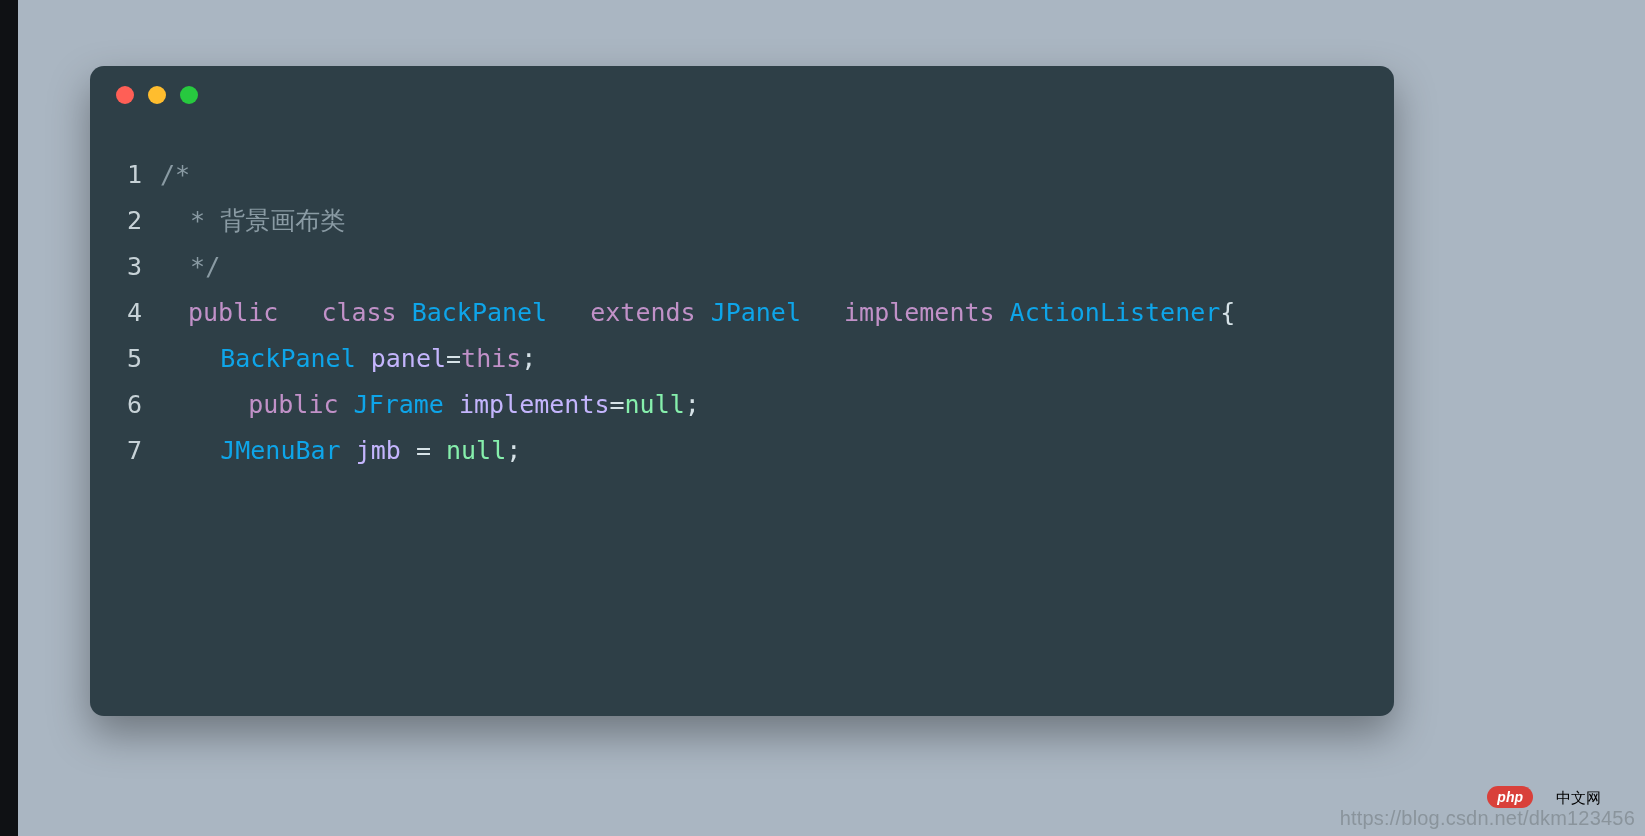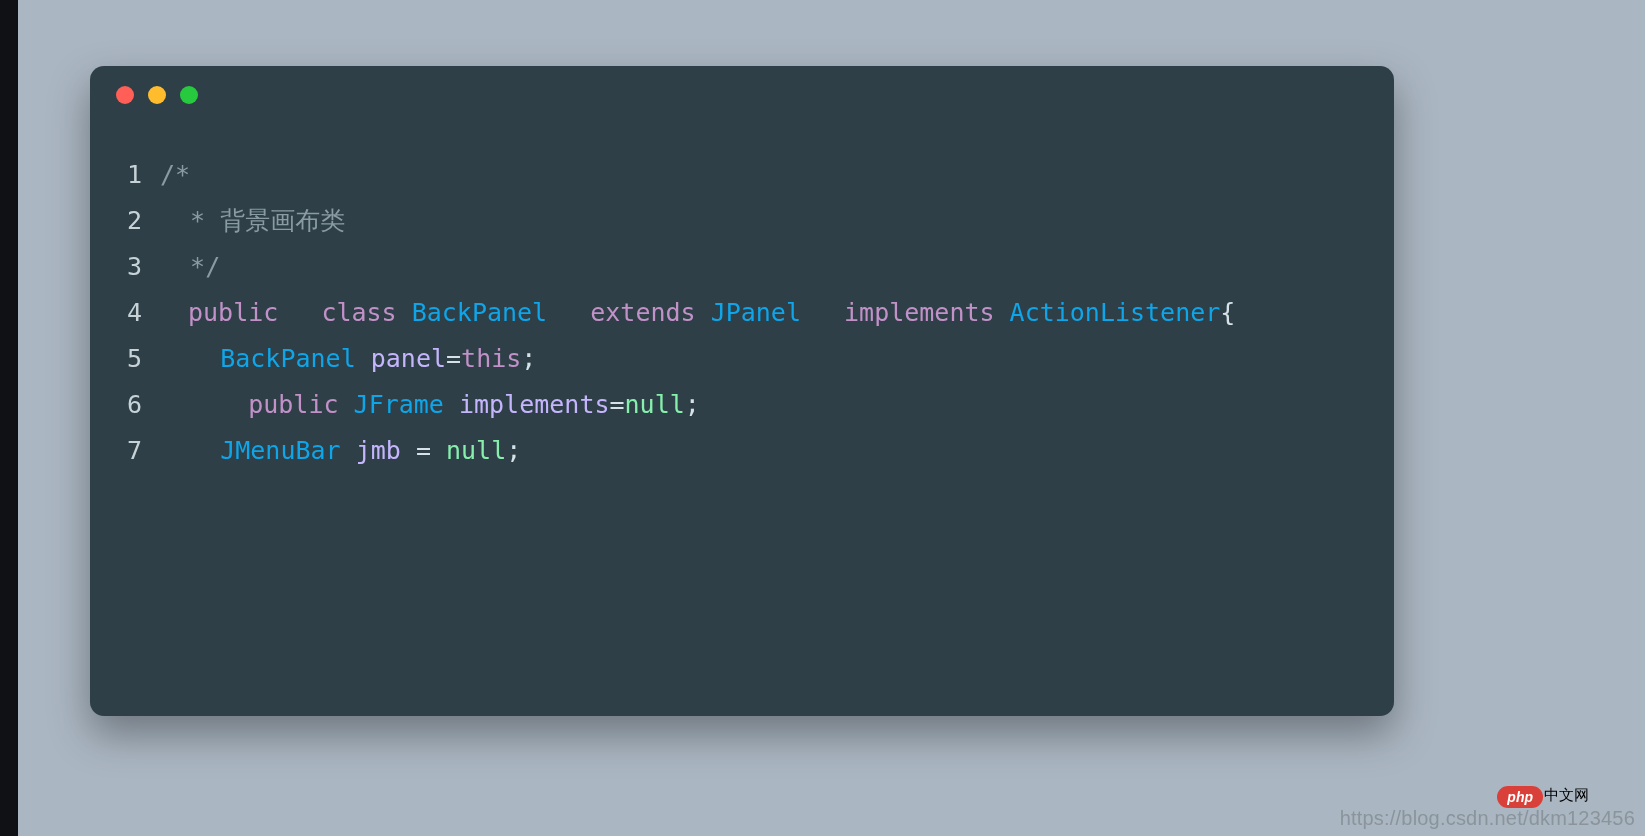--- a/index.html
+++ b/index.html
@@ -67,25 +67,25 @@
   .tok-comment { color: #8a9ba4; }
   .tok-keyword { color: #c191c8; margin-left: 28px; }
   .tok-type    { color: #0ea5e9; }
   .tok-ident   { color: #c4b5fd; }
   .tok-literal { color: #86efac; }
   .tok-punct   { color: #d6e2e7; }
   .tok-this    { color: #c191c8; }
 
   .watermark-badge {
     position: absolute;
-    right: 56px;
+    right: 44px;
     bottom: 28px;
     display: flex;
-    align-items: flex-start;
-    gap: 1px;
+    align-items: flex-end;
+    gap: 23px;
   }
   .php-pill {
     background: #d9403a;
     color: #fff;
     font-family: sans-serif;
     font-weight: 700;
     font-style: italic;
     font-size: 14px;
     padding: 3px 10px;
     border-radius: 12px;

